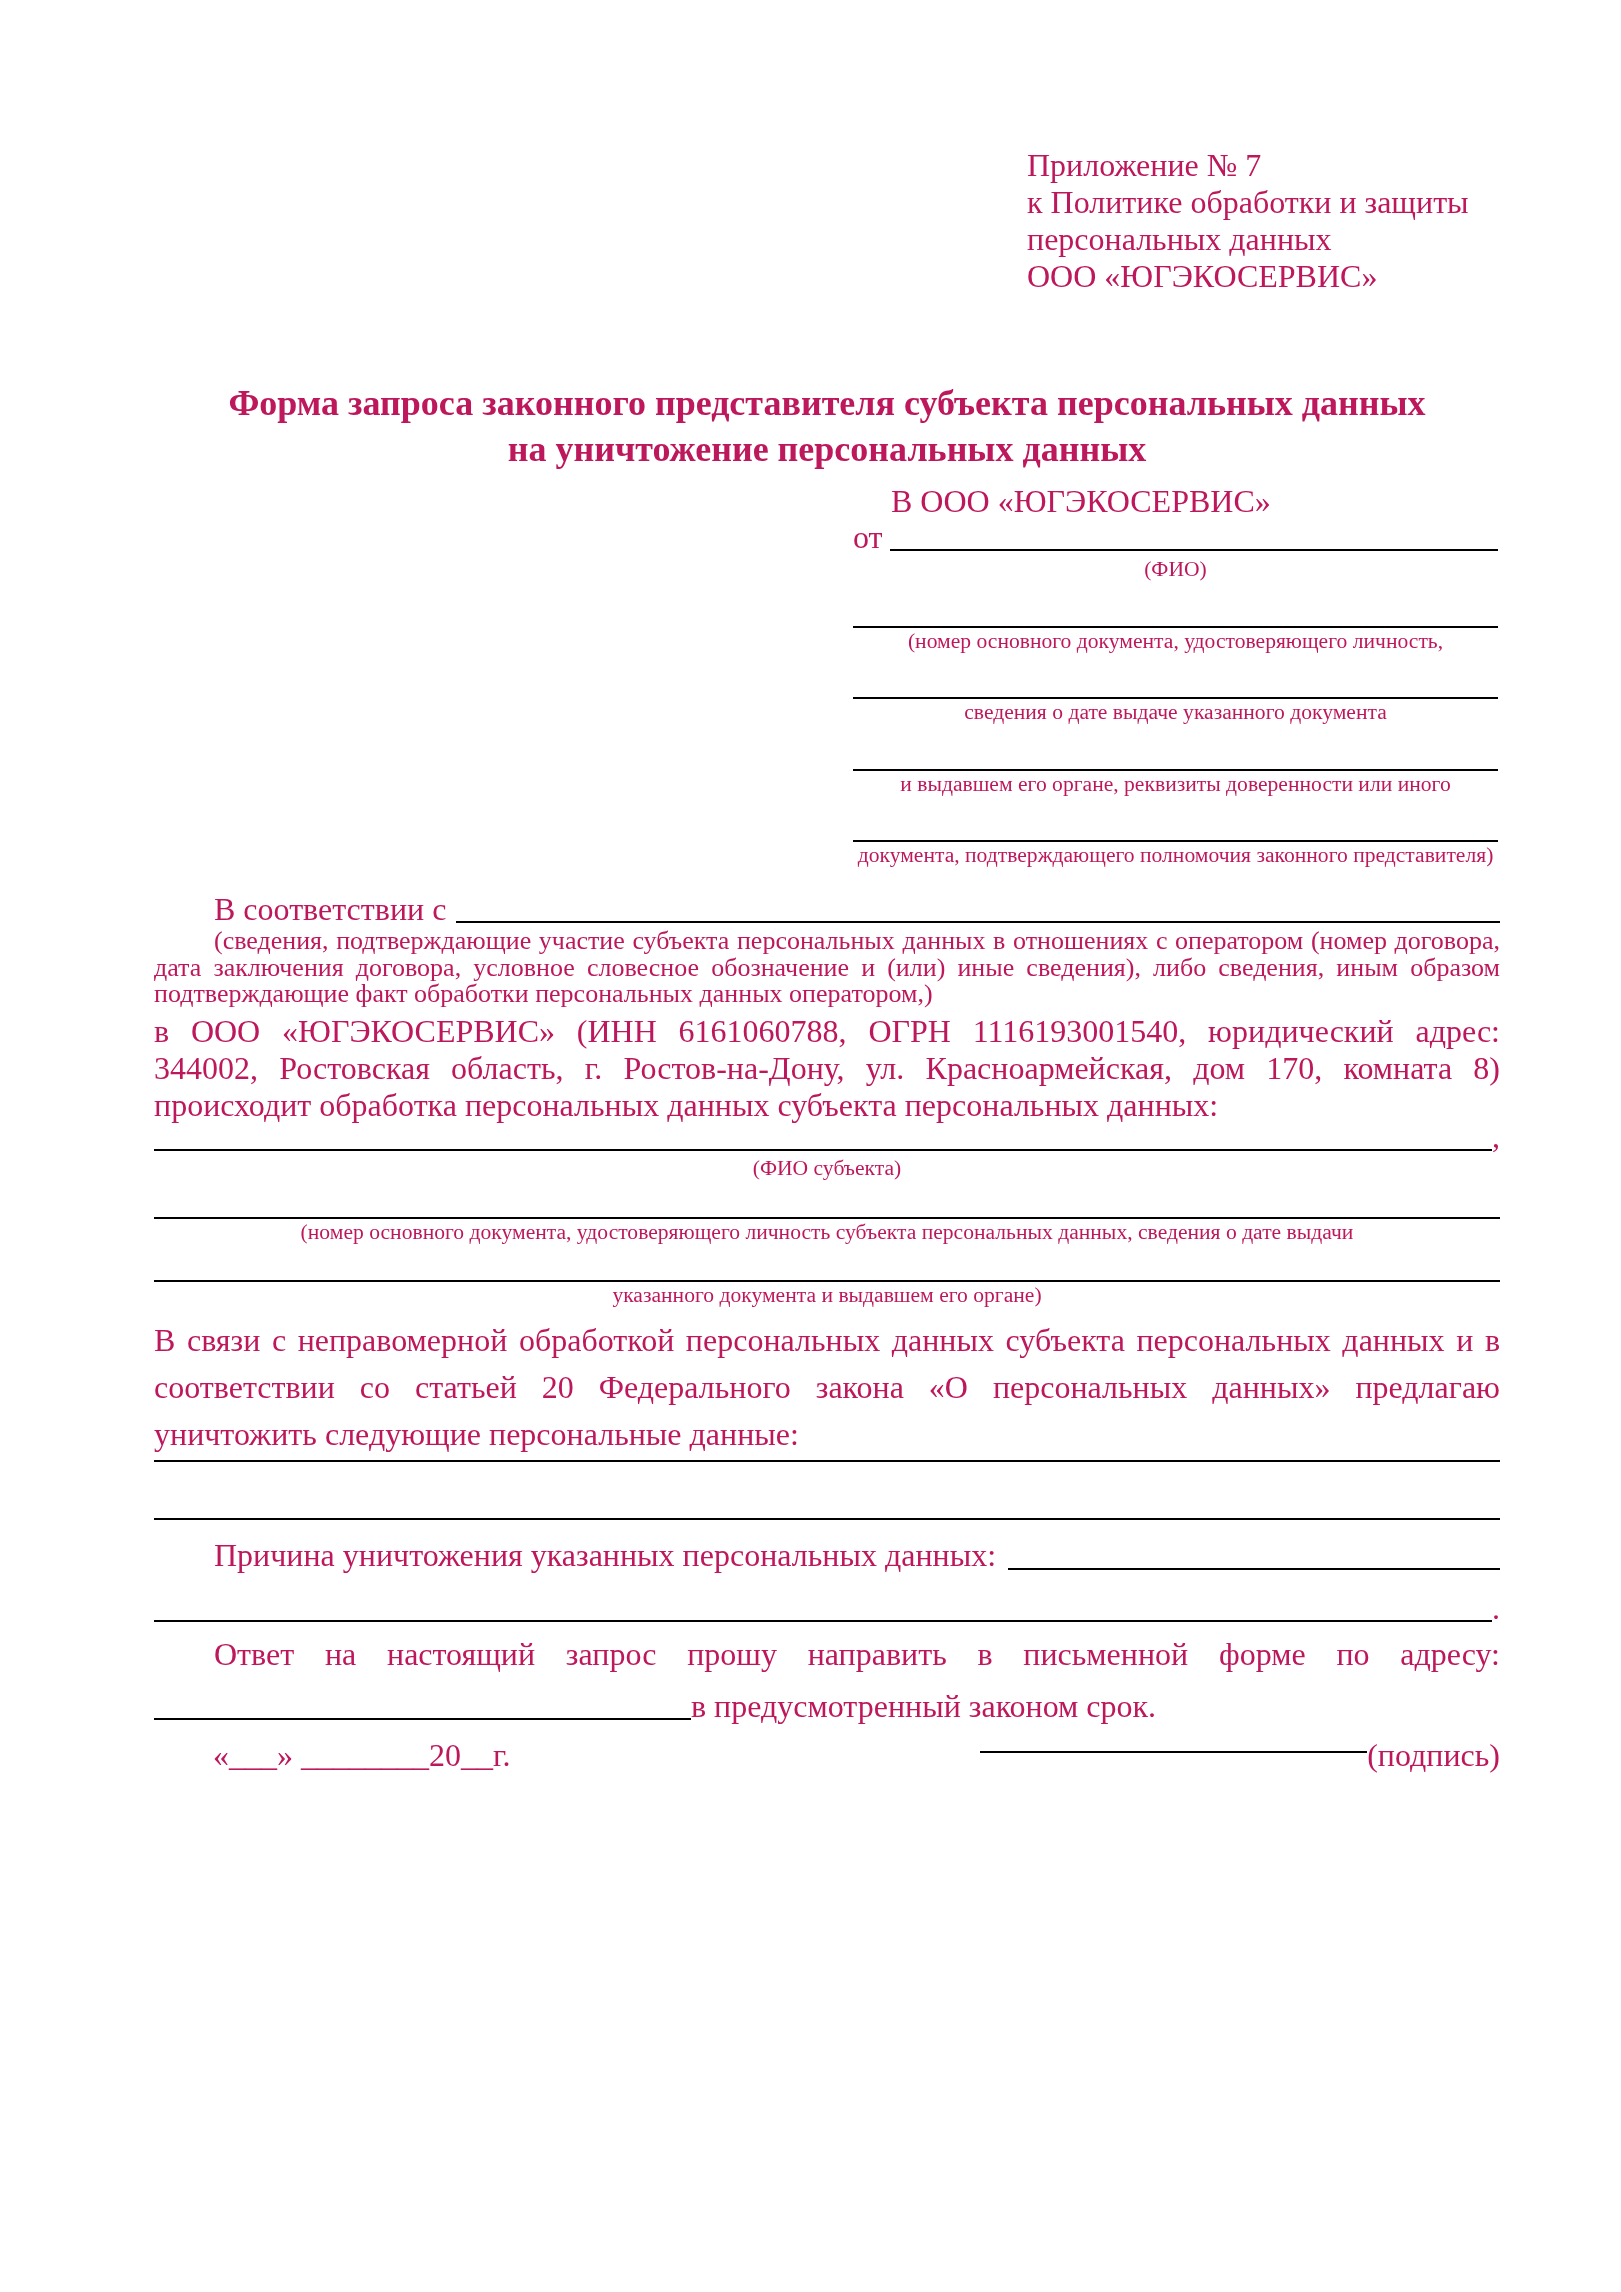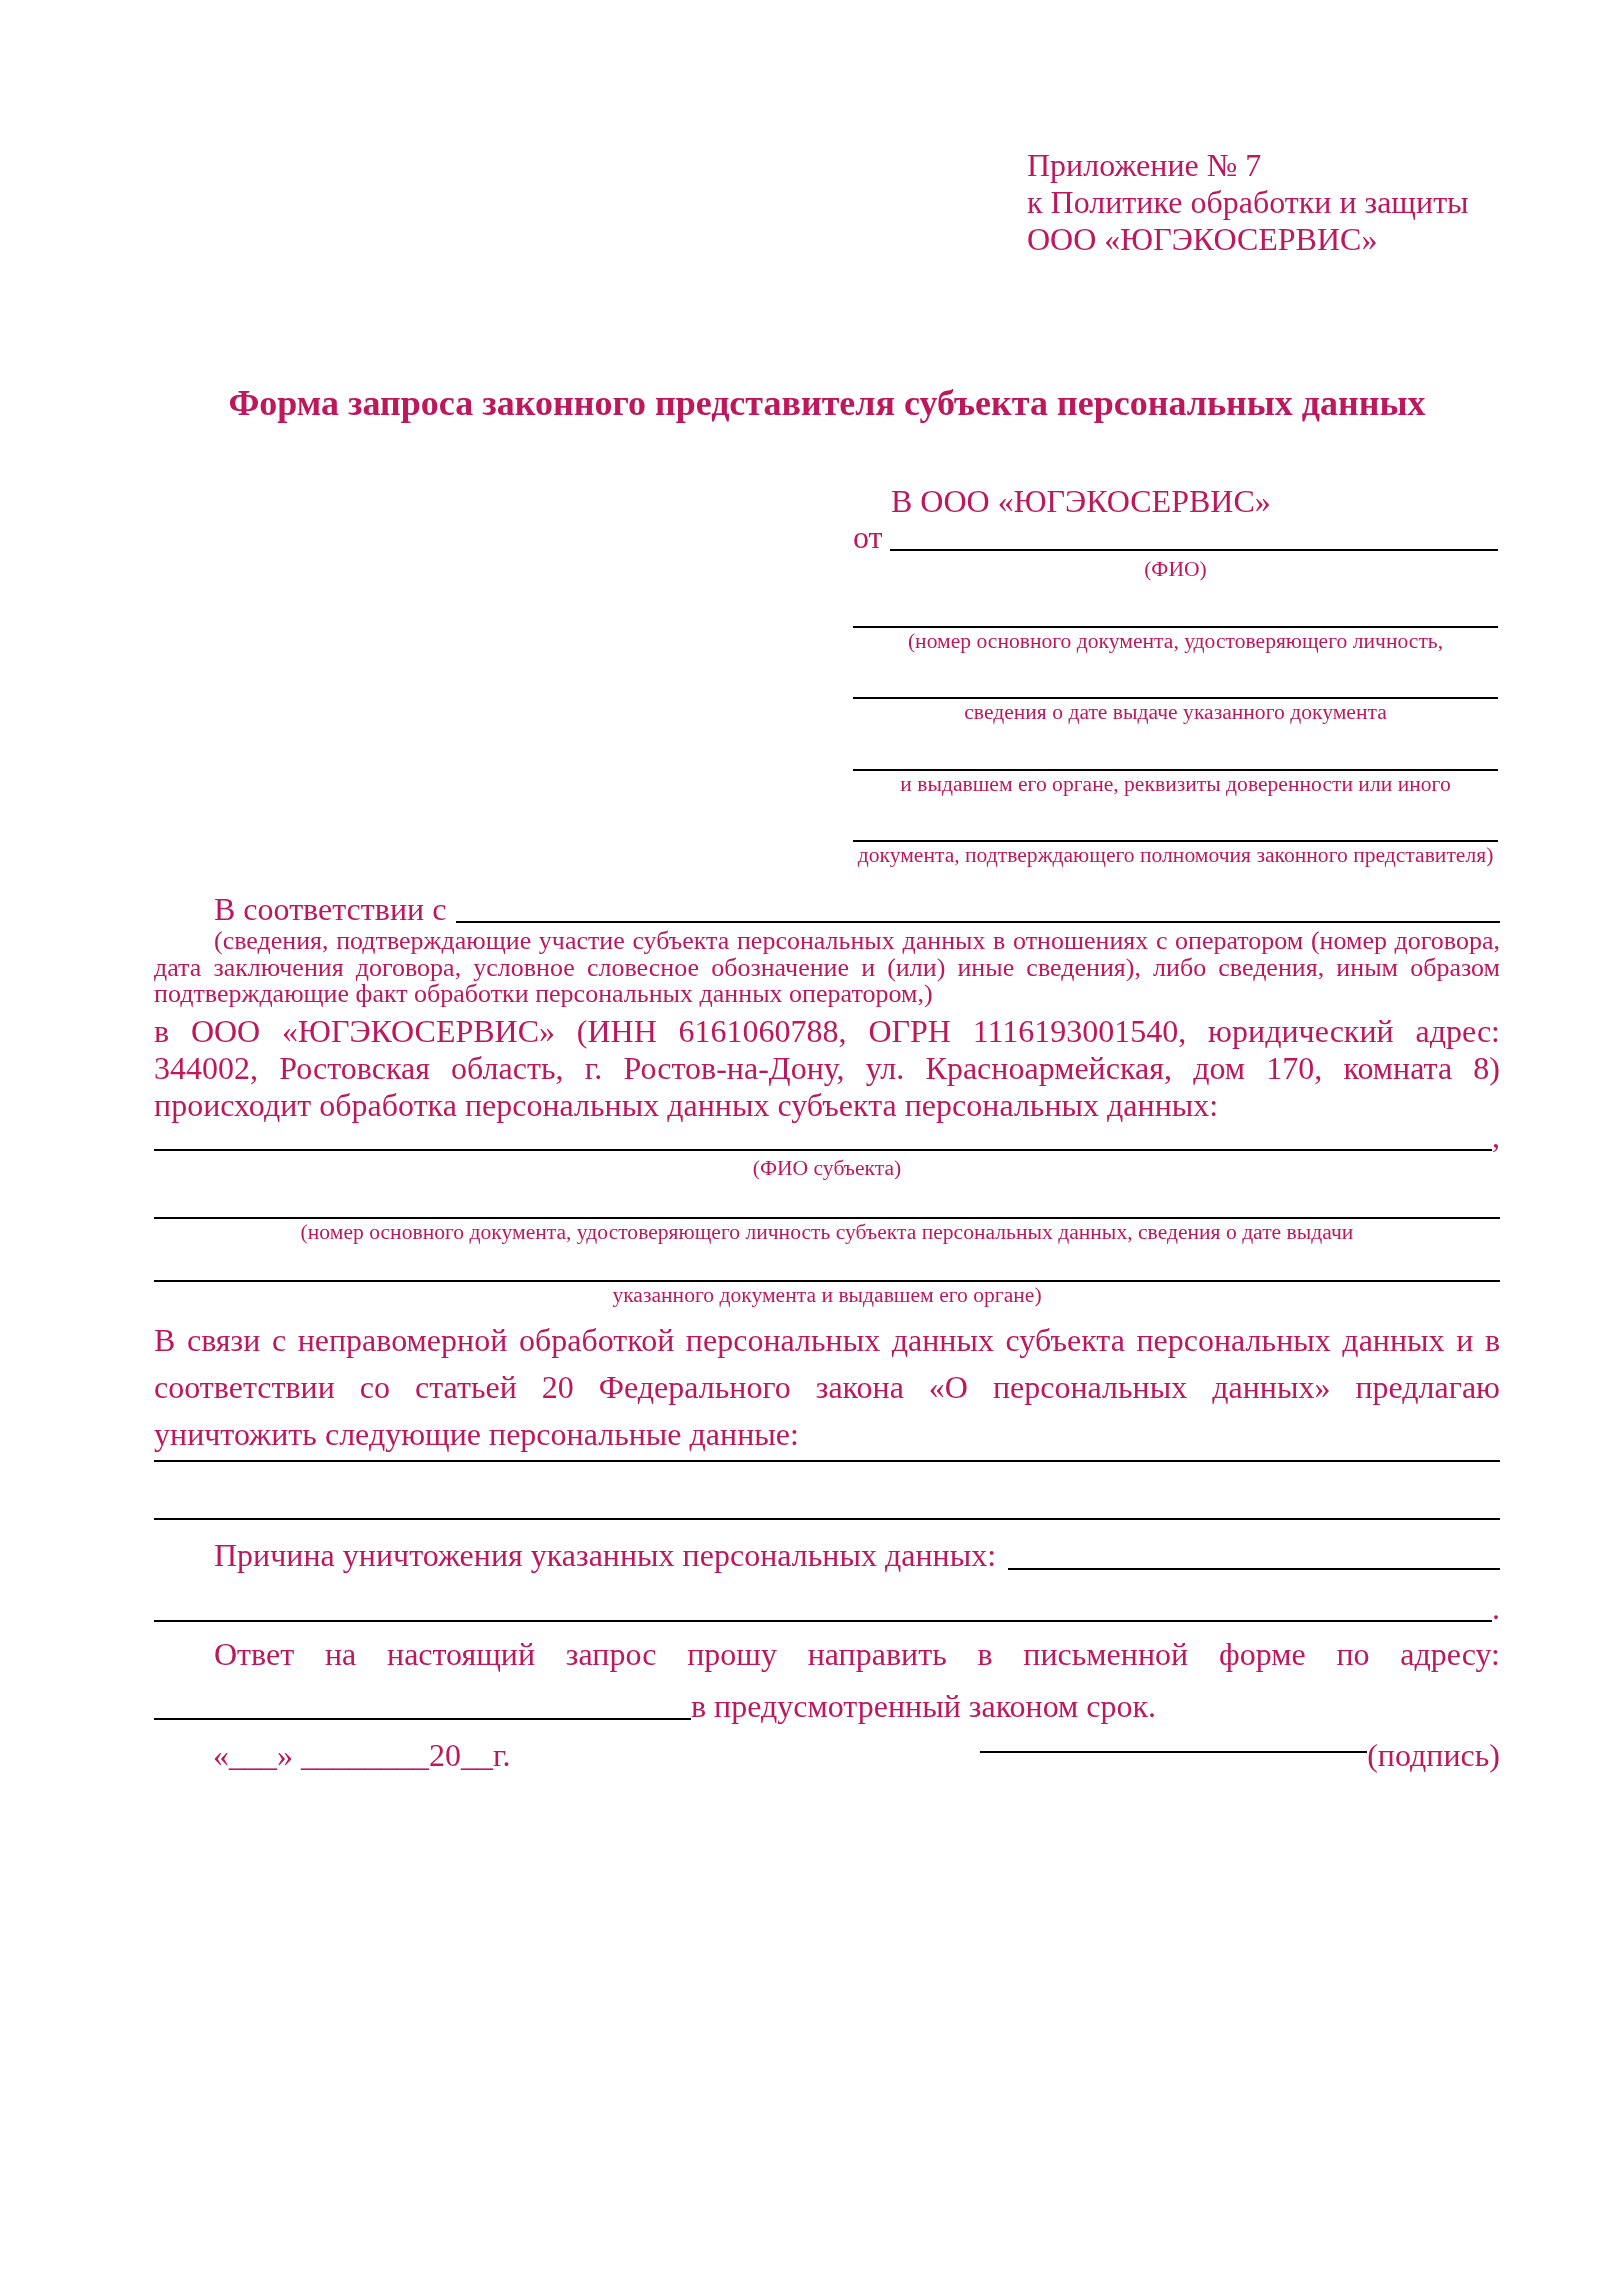--- a/index.html
+++ b/index.html
@@ -52,25 +52,27 @@
   .sig-line { width:387px; border-bottom:2px solid #000; margin-bottom:6.9px; }
 </style>
 </head>
 <body>
 
 <div class="page">
 
   <div class="header-block">
     <div>Приложение № 7</div>
     <div>к Политике обработки и защиты</div>
+    <div>персональных данных</div>
     <div>ООО «ЮГЭКОСЕРВИС»</div>
   </div>
 
   <div class="title">
     <div>Форма запроса законного представителя субъекта персональных данных</div>
+    <div>на уничтожение персональных данных</div>
   </div>
 
   <div class="addressee" style="top:482px;">
     <div class="addr-org">В ООО «ЮГЭКОСЕРВИС»</div>
     <div class="flex-row from-row">
       <span class="from-label">от</span>
       <span class="fill-line"></span>
     </div>
     <div class="addr-caption">(ФИО)</div>
     <div class="addr-rule"></div>

